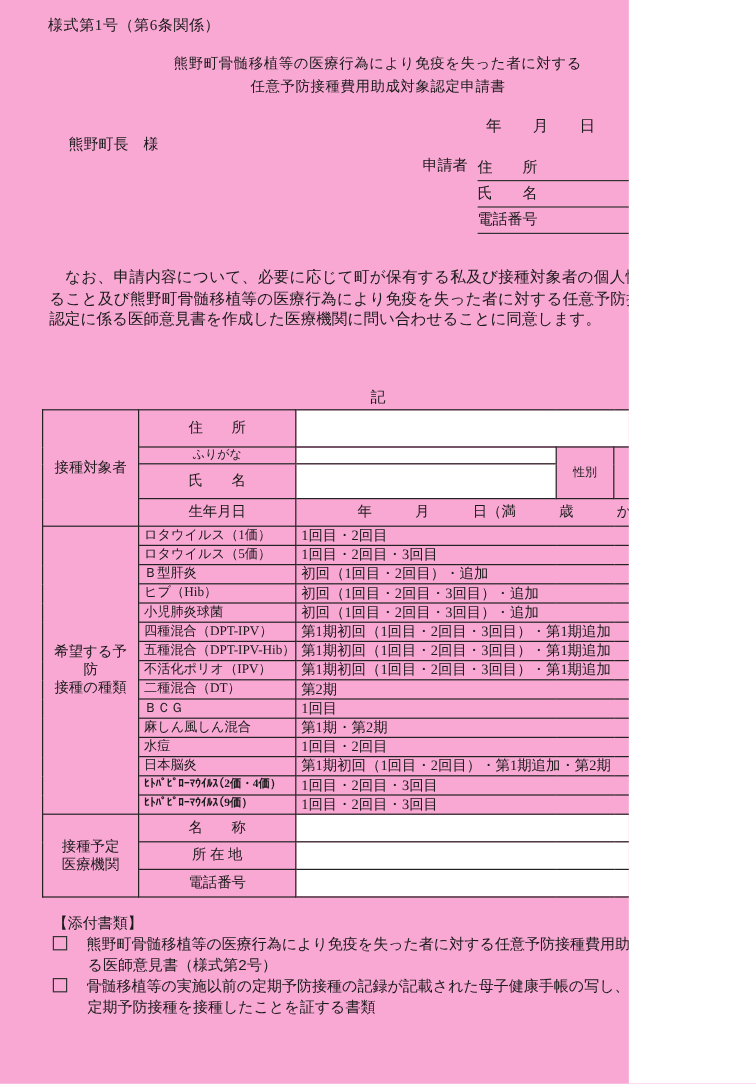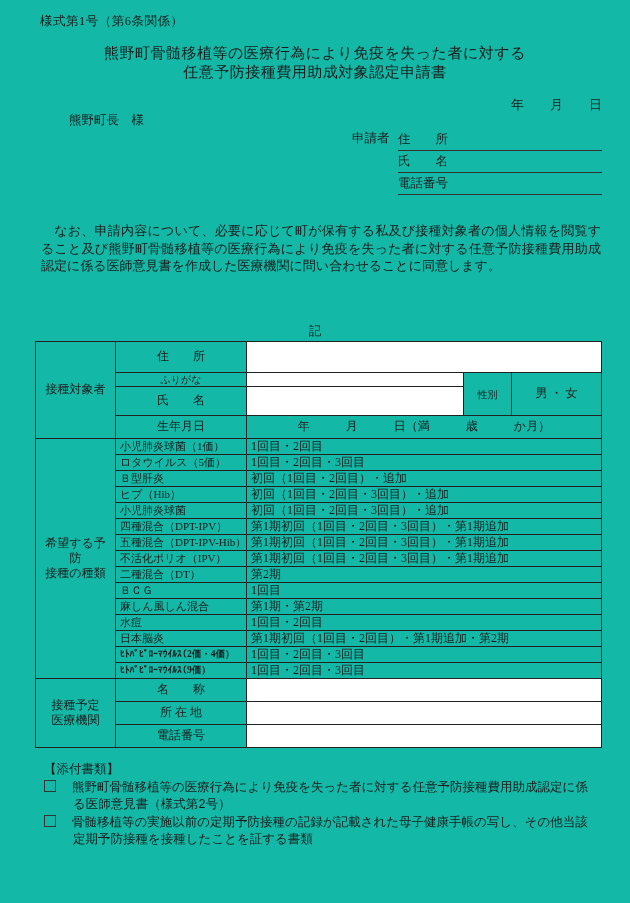--- a/index.html
+++ b/index.html
@@ -4,26 +4,26 @@
 <style>
   html,body{margin:0;padding:0;}
   body{
     width:630px;height:903px;
     background:#ffffff;
     font-family:"Liberation Serif","DejaVu Serif",serif;
     color:#1a1a1a;
     position:relative;
     -webkit-font-smoothing:antialiased;
   }
-  .page{position:absolute;inset:0;width:630px;height:903px;background:#14b8a6;overflow:hidden;}
+  .page{position:absolute;inset:0;width:524px;height:903px;background:#f9a8d4;overflow:hidden;}
 
   .form-code{position:absolute;left:40px;top:13px;font-size:12.5px;letter-spacing:.5px;}
-  .title{position:absolute;left:0;top:44px;width:630px;text-align:center;font-size:15px;line-height:19px;letter-spacing:.5px;}
+  .title{position:absolute;left:0;top:44px;width:630px;text-align:center;font-size:12px;line-height:19px;letter-spacing:.5px;}
   .date-line{position:absolute;right:28px;top:96px;font-size:13px;}
-  .addressee{position:absolute;left:69px;top:112px;font-size:12.5px;text-align:center;}
+  .addressee{position:absolute;left:57px;top:112px;font-size:12.5px;text-align:center;}
 
   .applicant{position:absolute;left:352px;top:129px;width:250px;display:flex;font-size:12.5px;justify-content:space-between;}
   .app-label{width:46px;padding-top:1px;}
   .app-fields{flex:1;}
   .app-row{height:21px;border-bottom:1px solid #333;line-height:20px;white-space:nowrap;}
 
   .body-text{position:absolute;left:41px;top:222px;width:560px;font-size:13px;line-height:17.6px;text-align:justify;}
   .ki{position:absolute;left:0;top:323px;width:630px;text-align:center;font-size:12.5px;}
 
   table.app{position:absolute;left:35px;top:341px;border-collapse:collapse;table-layout:fixed;width:566px;}
@@ -109,21 +109,21 @@
       <tr class="r-birth">
         <td class="c-sub">生年月日</td>
         <td class="c-center" colspan="3">年　　　月　　　日（満　　　歳　　　か月）</td>
       </tr>
 
       <tr class="r-vac">
         <td class="c-label" rowspan="15">
           <div class="two-line">希望する予防</div>
           <div class="two-line">接種の種類</div>
         </td>
-        <td class="c-left vname">小児肺炎球菌（1価）</td>
+        <td class="c-left vname">ロタウイルス（1価）</td>
         <td class="c-left" colspan="3">1回目・2回目</td>
       </tr>
       <tr class="r-vac">
         <td class="c-left vname">ロタウイルス（5価）</td>
         <td class="c-left" colspan="3">1回目・2回目・3回目</td>
       </tr>
       <tr class="r-vac">
         <td class="c-left vname">Ｂ型肝炎</td>
         <td class="c-left" colspan="3">初回（1回目・2回目）・追加</td>
       </tr>

